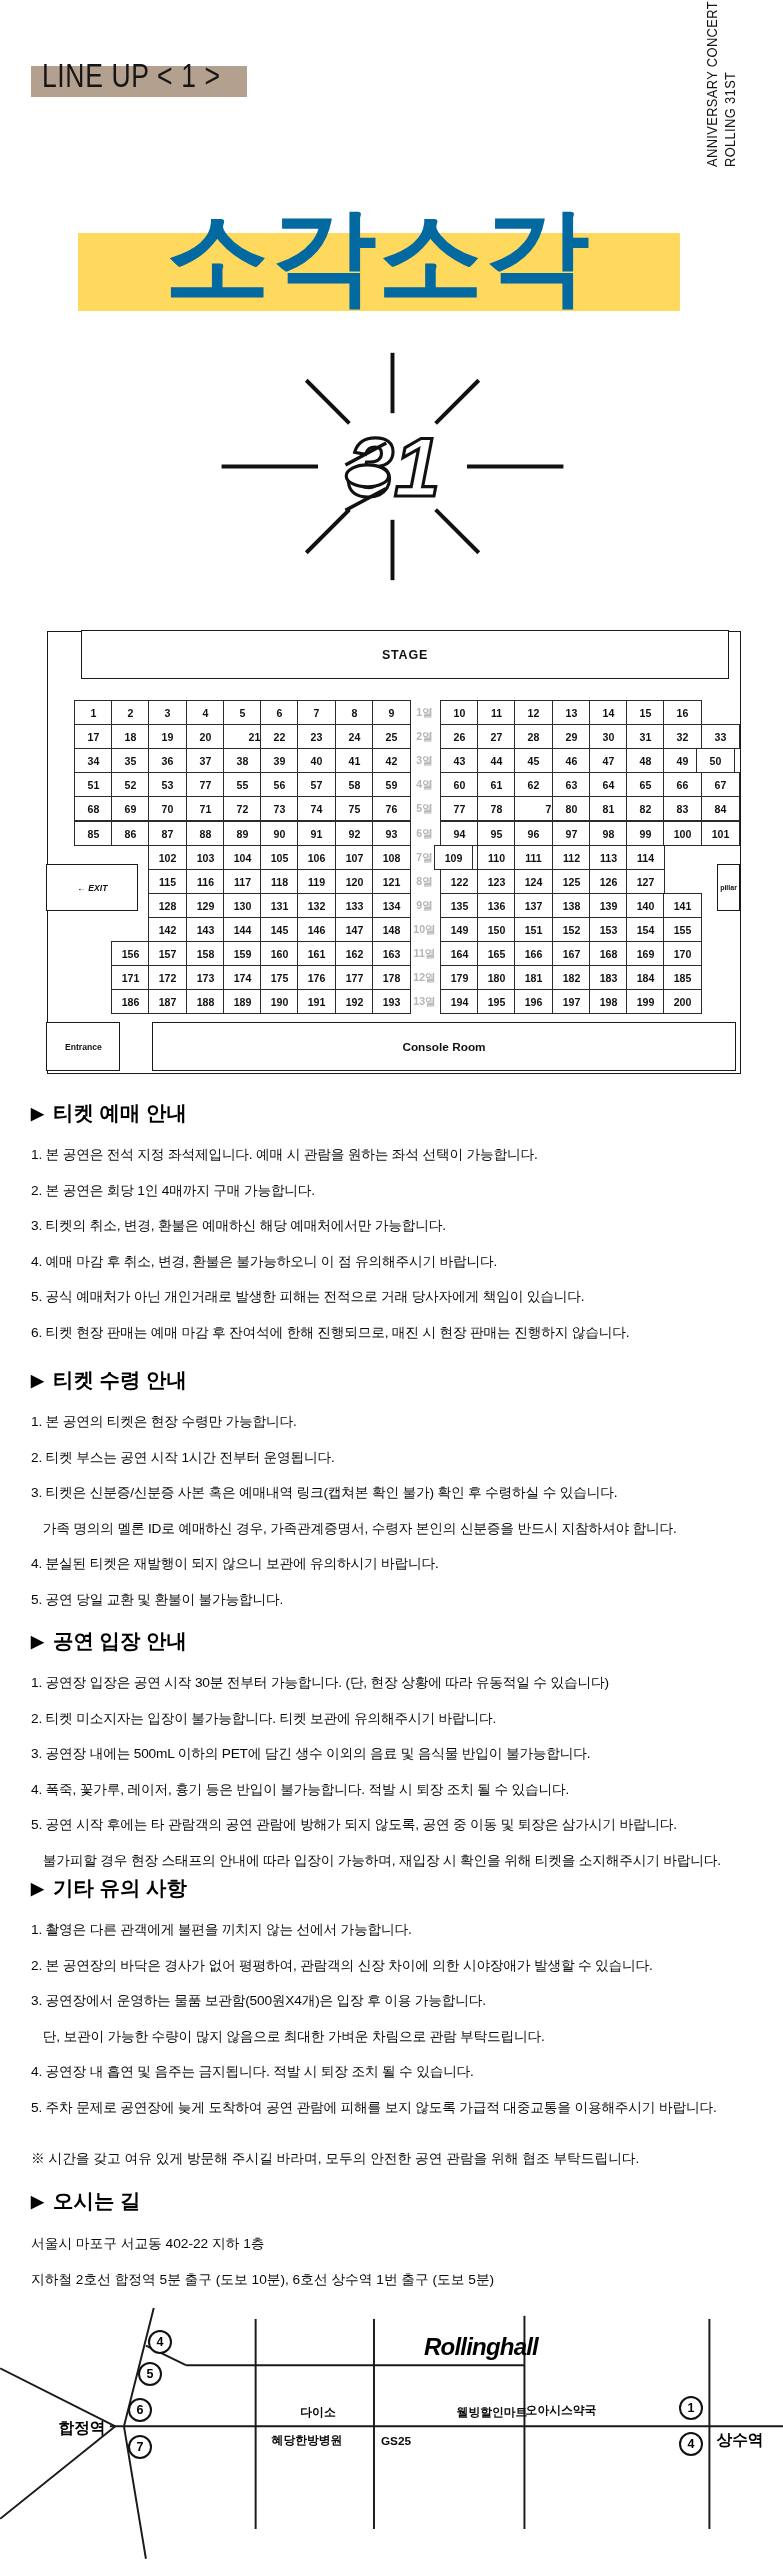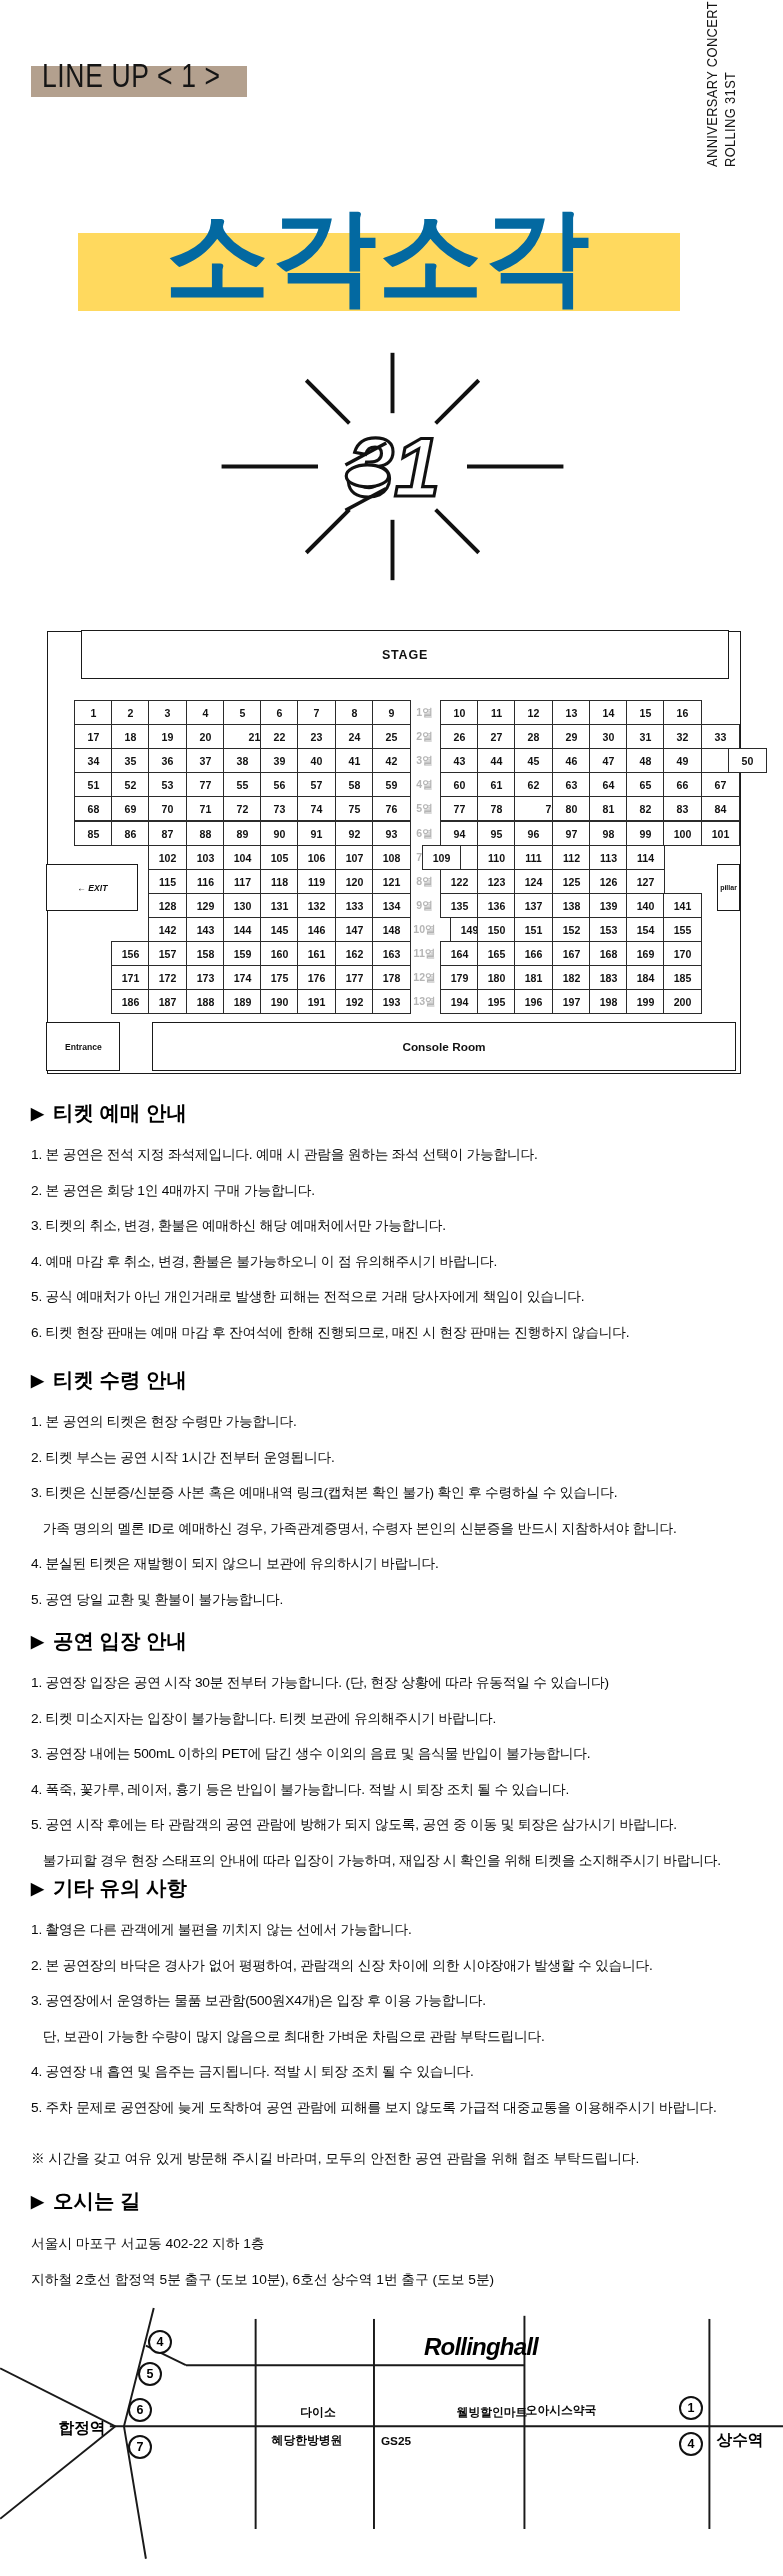--- a/index.html
+++ b/index.html
@@ -141,21 +141,21 @@
         <div class="seat" style="left: 287px; top: 116px;">41</div>
         <div class="seat" style="left: 324px; top: 116px;">42</div>
         <div class="rowlabel" style="left: 360px; top: 116px;">3열</div>
         <div class="seat" style="left: 392px; top: 116px;">43</div>
         <div class="seat" style="left: 429px; top: 116px;">44</div>
         <div class="seat" style="left: 466px; top: 116px;">45</div>
         <div class="seat" style="left: 504px; top: 116px;">46</div>
         <div class="seat" style="left: 541px; top: 116px;">47</div>
         <div class="seat" style="left: 578px; top: 116px;">48</div>
         <div class="seat" style="left: 615px; top: 116px;">49</div>
-        <div class="seat" style="left: 648px; top: 116px; margin-left: 32px;">50</div>
+        <div class="seat" style="left: 648px; top: 116px;">50</div>
         <div class="seat" style="left: 26px; top: 140px;">51</div>
         <div class="seat" style="left: 63px; top: 140px;">52</div>
         <div class="seat" style="left: 100px; top: 140px;">53</div>
         <div class="seat" style="left: 138px; top: 140px;">77</div>
         <div class="seat" style="left: 175px; top: 140px;">55</div>
         <div class="seat" style="left: 212px; top: 140px;">56</div>
         <div class="seat" style="left: 249px; top: 140px;">57</div>
         <div class="seat" style="left: 287px; top: 140px;">58</div>
         <div class="seat" style="left: 324px; top: 140px;">59</div>
         <div class="rowlabel" style="left: 360px; top: 140px;">4열</div>
@@ -204,21 +204,21 @@
         <div class="seat" style="left: 615px; top: 189px;">100</div>
         <div class="seat" style="left: 653px; top: 189px;">101</div>
         <div class="seat" style="left: 100px; top: 213px;">102</div>
         <div class="seat" style="left: 138px; top: 213px;">103</div>
         <div class="seat" style="left: 175px; top: 213px;">104</div>
         <div class="seat" style="left: 212px; top: 213px;">105</div>
         <div class="seat" style="left: 249px; top: 213px;">106</div>
         <div class="seat" style="left: 287px; top: 213px;">107</div>
         <div class="seat" style="left: 324px; top: 213px;">108</div>
         <div class="rowlabel" style="left: 360px; top: 213px;">7열</div>
-        <div class="seat" style="left: 374px; top: 213px;">109</div>
+        <div class="seat" style="left: 386px; top: 213px;">109</div>
         <div class="seat" style="left: 429px; top: 213px;">110</div>
         <div class="seat" style="left: 466px; top: 213px;">111</div>
         <div class="seat" style="left: 504px; top: 213px;">112</div>
         <div class="seat" style="left: 541px; top: 213px;">113</div>
         <div class="seat" style="left: 578px; top: 213px;">114</div>
         <div class="seat" style="left: 100px; top: 237px;">115</div>
         <div class="seat" style="left: 138px; top: 237px;">116</div>
         <div class="seat" style="left: 175px; top: 237px;">117</div>
         <div class="seat" style="left: 212px; top: 237px;">118</div>
         <div class="seat" style="left: 249px; top: 237px;">119</div>
@@ -247,21 +247,21 @@
         <div class="seat" style="left: 578px; top: 261px;">140</div>
         <div class="seat" style="left: 615px; top: 261px;">141</div>
         <div class="seat" style="left: 100px; top: 285px;">142</div>
         <div class="seat" style="left: 138px; top: 285px;">143</div>
         <div class="seat" style="left: 175px; top: 285px;">144</div>
         <div class="seat" style="left: 212px; top: 285px;">145</div>
         <div class="seat" style="left: 249px; top: 285px;">146</div>
         <div class="seat" style="left: 287px; top: 285px;">147</div>
         <div class="seat" style="left: 324px; top: 285px;">148</div>
         <div class="rowlabel" style="left: 360px; top: 285px;">10열</div>
-        <div class="seat" style="left: 402px; top: 285px;">149</div>
+        <div class="seat" style="left: 392px; top: 285px;">149</div>
         <div class="seat" style="left: 429px; top: 285px;">150</div>
         <div class="seat" style="left: 466px; top: 285px;">151</div>
         <div class="seat" style="left: 504px; top: 285px;">152</div>
         <div class="seat" style="left: 541px; top: 285px;">153</div>
         <div class="seat" style="left: 578px; top: 285px;">154</div>
         <div class="seat" style="left: 615px; top: 285px;">155</div>
         <div class="seat" style="left: 63px; top: 309px;">156</div>
         <div class="seat" style="left: 100px; top: 309px;">157</div>
         <div class="seat" style="left: 138px; top: 309px;">158</div>
         <div class="seat" style="left: 175px; top: 309px;">159</div>

